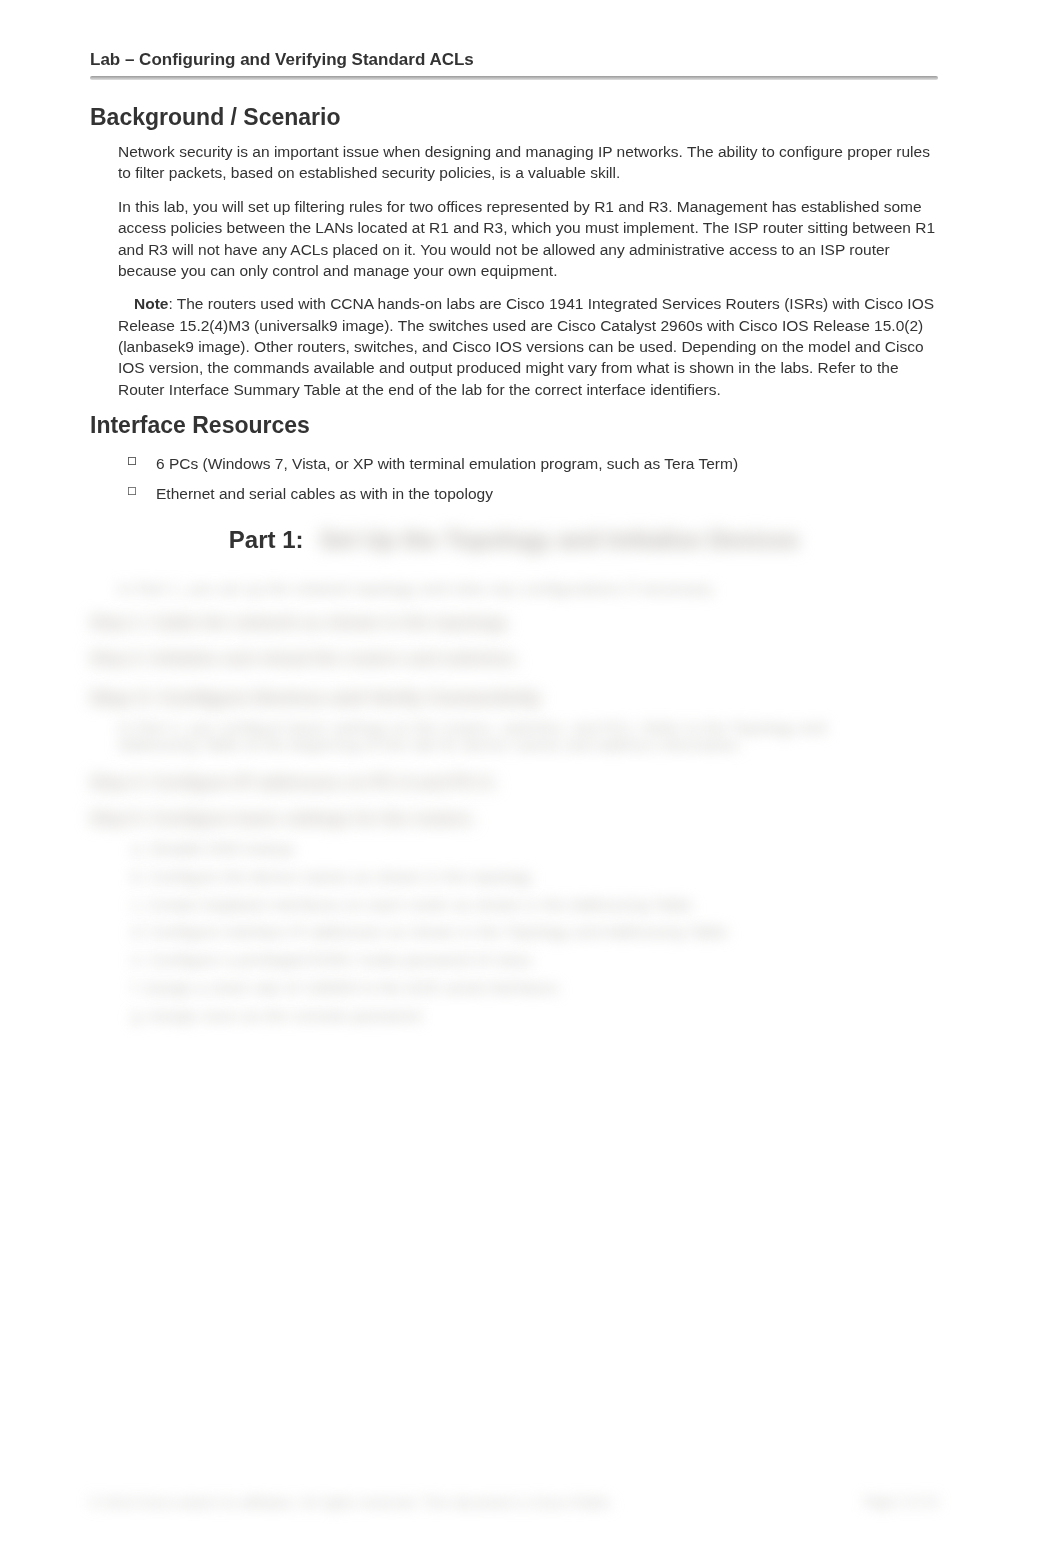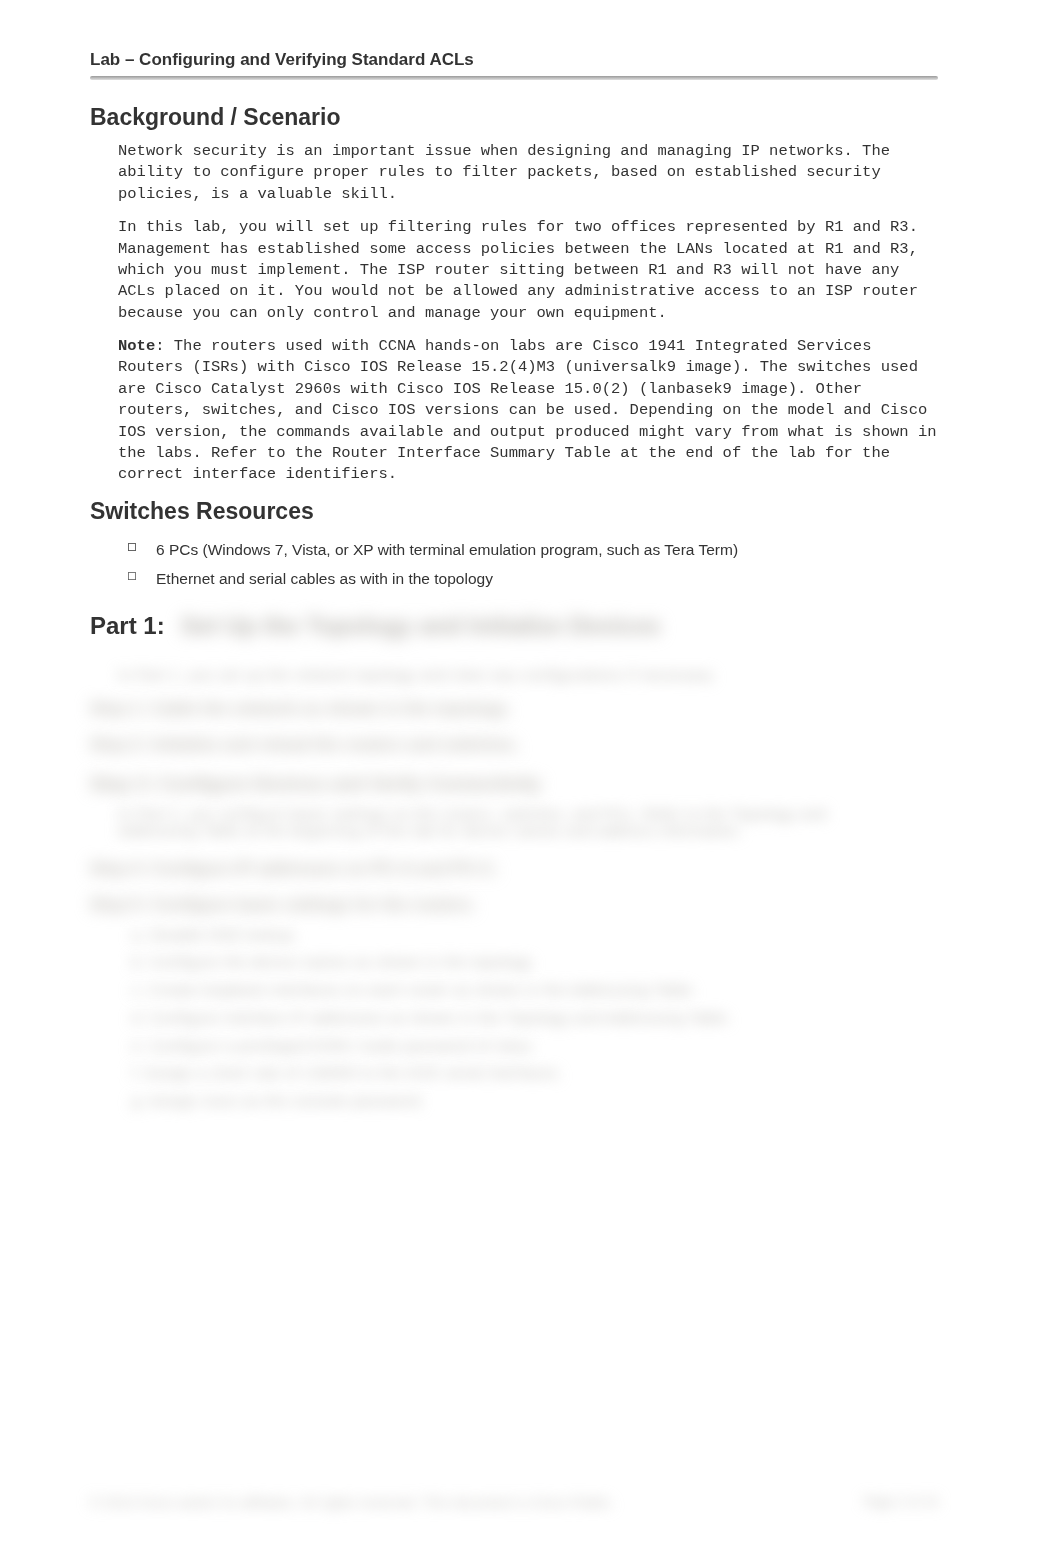--- a/index.html
+++ b/index.html
@@ -11,29 +11,29 @@
   .hdr-title { font-size: 17px; font-weight: bold; color: #333; }
   .hdr-rule {
     height: 4px; width: 100%; margin-top: 6px; margin-bottom: 24px;
     background: linear-gradient(to bottom, #9a9a9a 0%, #e0e0e0 100%);
     border-radius: 2px;
   }
 
   h2.sect { font-size: 23px; font-weight: bold; color: #333; margin: 8px 0 10px 0; }
   .indent { margin-left: 28px; }
 
-  p.body { font-size: 15.5px; line-height: 1.38; color: #333; margin: 0 0 12px 0; font-family: Liberation Mono, monospace; }
+  p.body { font-size: 15.5px; line-height: 1.38; color: #333; margin: 0 0 12px 0; }
 
-  .note-strong { font-weight: bold; }
+  .note-strong { font-weight: bold; margin-left: 16px; }
 
   ul.bullets { list-style: none; margin: 6px 0 18px 38px; }
   ul.bullets li { position: relative; padding-left: 28px; font-size: 15.5px; line-height: 1.9; color: #333; }
   ul.bullets li .bullet-glyph { position: absolute; left: 0; top: 0; font-family: 'Times New Roman', serif; font-size: 13px; color: #555; }
 
-  .part-row { display: flex; align-items: baseline; gap: 16px; margin-top: 14px; margin-bottom: 26px; }
+  .part-row { display: flex; align-items: baseline; gap: 16px; margin-top: 14px; margin-bottom: 26px; justify-content: center; }
   .part-label { font-size: 24px; font-weight: bold; color: #333; }
 
   .blur-line { filter: blur(7px); -webkit-filter: blur(7px); color: #bdbbb7; letter-spacing: 0.5px; }
   .blur-strong { filter: blur(8px); -webkit-filter: blur(8px); color: #b9b6b1; }
   .blur-heavy { filter: blur(8px); -webkit-filter: blur(8px); color: #bfbcb6; }
 
   .bl-sub { font-size: 15px; margin: 8px 0 10px 28px; }
   .bl-step { font-size: 17px; font-weight: bold; margin: 16px 0 6px 0; }
   .bl-step-big { font-size: 19px; font-weight: bold; margin: 18px 0 10px 0; }
   .bl-para { font-size: 15px; margin: 6px 0 6px 28px; }
@@ -60,21 +60,21 @@
   <h2 class="sect">Background / Scenario</h2>
 
   <div class="indent">
     <p class="body">Network security is an important issue when designing and managing IP networks. The ability to configure proper rules to filter packets, based on established security policies, is a valuable skill.</p>
     <p class="body">In this lab, you will set up filtering rules for two offices represented by R1 and R3. Management has established some access policies between the LANs located at R1 and R3, which you must implement. The ISP router sitting between R1 and R3 will not have any ACLs placed on it. You would not be allowed any administrative access to an ISP router because you can only control and manage your own equipment.</p>
     <p class="body">
       <span class="note-strong">Note</span><span>: The routers used with CCNA hands-on labs are Cisco 1941 Integrated Services Routers (ISRs) with Cisco IOS Release 15.2(4)M3 (universalk9 image). The switches used are Cisco Catalyst 2960s with Cisco IOS Release 15.0(2) (lanbasek9 image). Other routers, switches, and Cisco IOS versions can be used. Depending on the model and Cisco IOS version, the commands available and output produced might vary from what is shown in the labs. Refer to the Router Interface Summary Table at the end of the lab for the correct interface identifiers.</span>
     </p>
   </div>
 
-  <h2 class="sect">Switches Resources</h2>
+  <h2 class="sect">Interface Resources</h2>
 
   <ul class="bullets">
     <li><span class="bullet-glyph">□</span></li>
     <li><span class="bullet-glyph">□</span></li>
     <li><span class="bullet-glyph">□</span><span>6 PCs (Windows 7, Vista, or XP with terminal emulation program, such as Tera Term)</span></li>
     <li><span class="bullet-glyph">□</span></li>
     <li><span class="bullet-glyph">□</span><span>Ethernet and serial cables as with in the topology</span></li>
   </ul>
 
   <div class="part-row">

